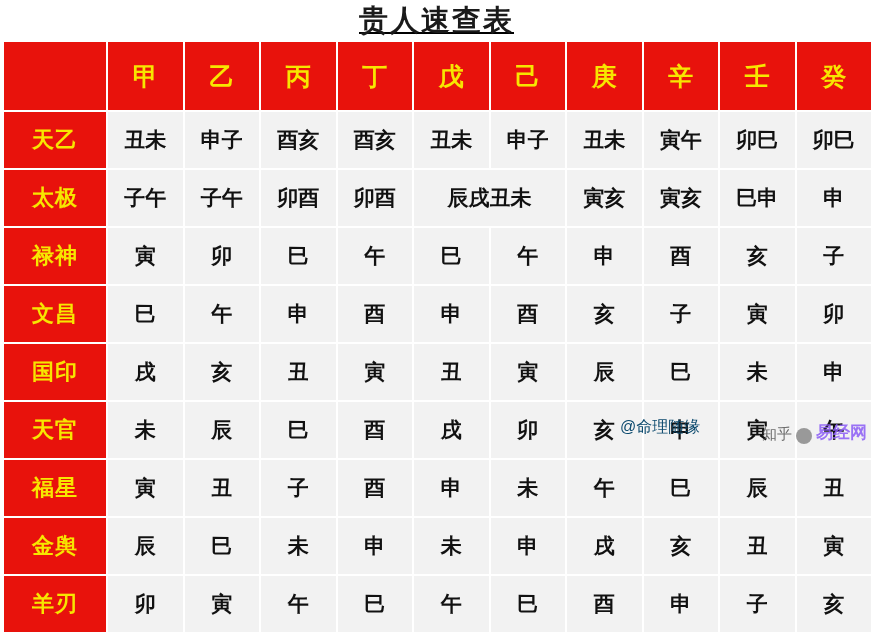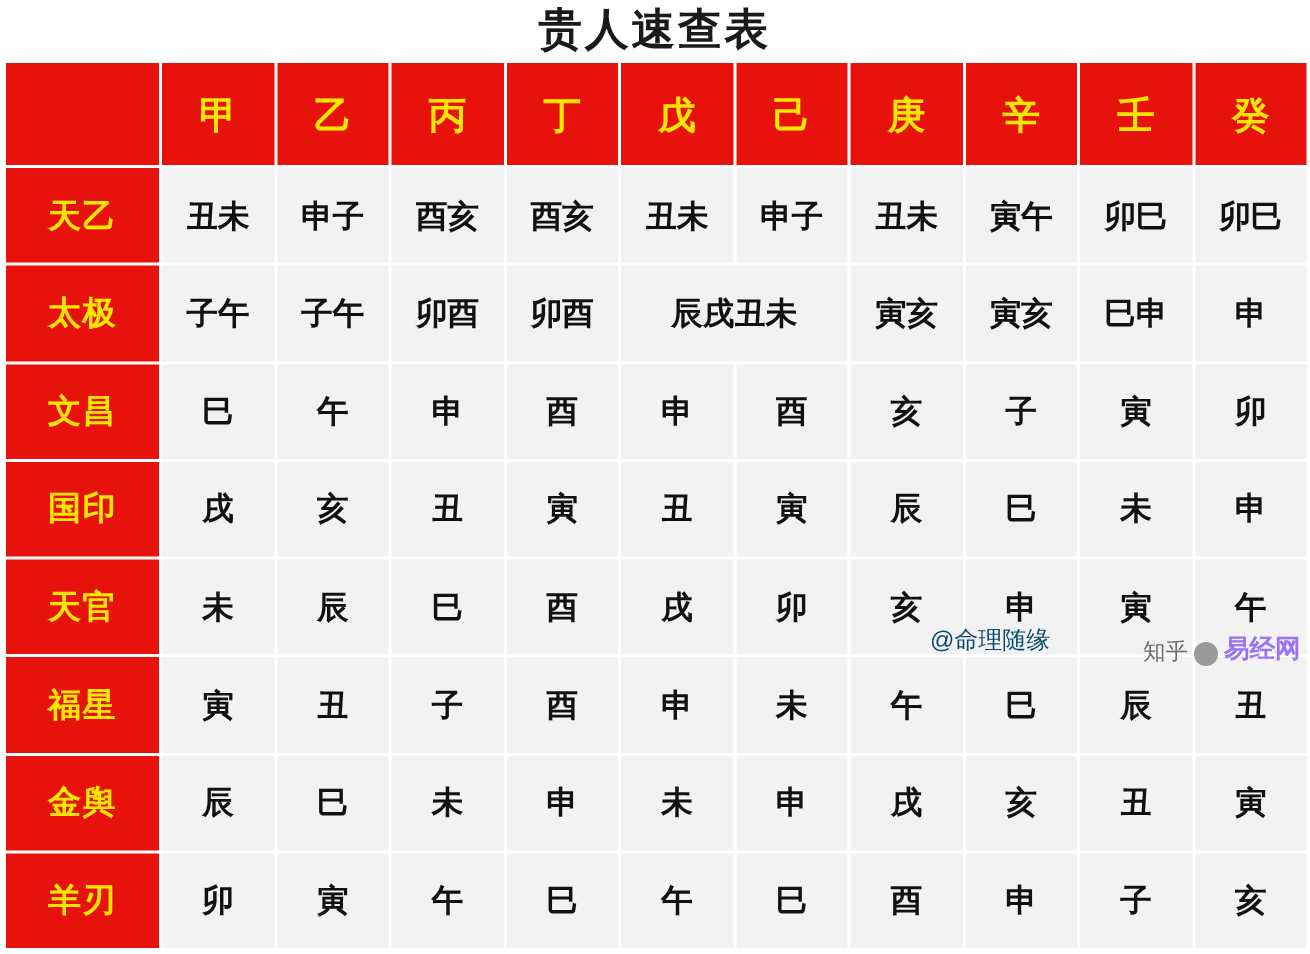--- a/index.html
+++ b/index.html
@@ -12,20 +12,21 @@
     height: 636px;
     font-family: "Liberation Serif", "DejaVu Serif", serif;
     overflow: hidden;
     position: relative;
   }
   .page {
     width: 873px;
     height: 448px;
     position: relative;
     background: #ffffff;
+    text-decoration: underline;
   }
   .title {
     width: 873px;
     height: 40px;
     line-height: 40px;
     text-align: center;
     font-size: 29px;
     font-weight: bold;
     color: #1a1a1a;
     letter-spacing: 2px;
@@ -180,20 +181,33 @@
           <td class="cell">子午</td>
           <td class="cell">卯酉</td>
           <td class="cell">卯酉</td>
           <td class="cell wide-cell" colspan="2">辰戌丑未</td>
           <td class="cell">寅亥</td>
           <td class="cell">寅亥</td>
           <td class="cell">巳申</td>
           <td class="cell">申</td>
         </tr>
 
+        <tr>
+          <td class="rowlabel">禄神</td>
+          <td class="cell">寅</td>
+          <td class="cell">卯</td>
+          <td class="cell">巳</td>
+          <td class="cell">午</td>
+          <td class="cell">巳</td>
+          <td class="cell">午</td>
+          <td class="cell">申</td>
+          <td class="cell">酉</td>
+          <td class="cell">亥</td>
+          <td class="cell">子</td>
+        </tr>
 
         <tr>
           <td class="rowlabel">文昌</td>
           <td class="cell">巳</td>
           <td class="cell">午</td>
           <td class="cell">申</td>
           <td class="cell">酉</td>
           <td class="cell">申</td>
           <td class="cell">酉</td>
           <td class="cell">亥</td>

